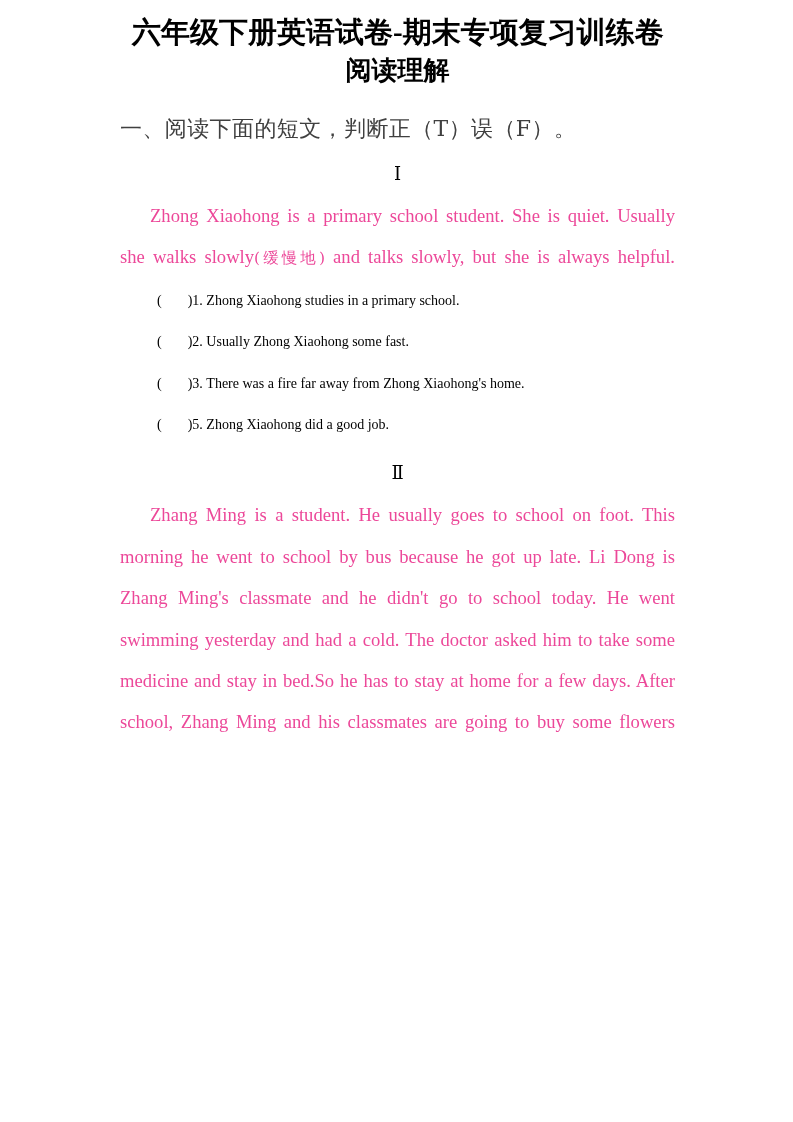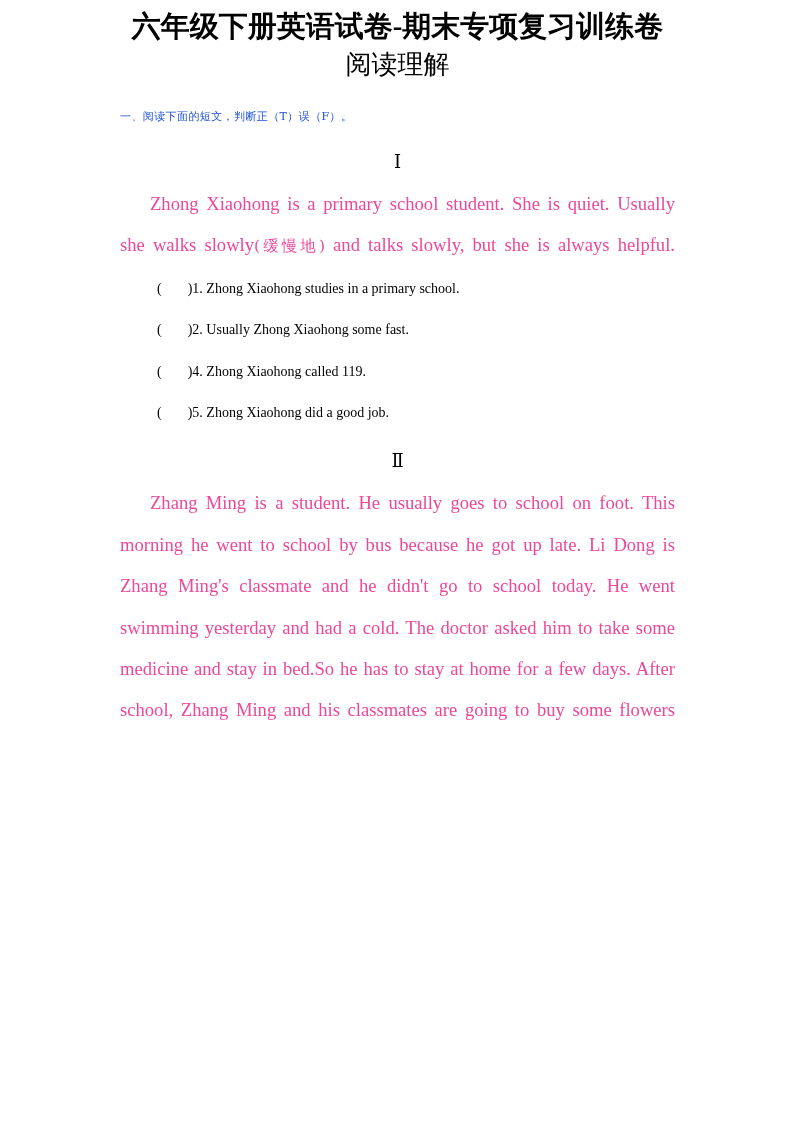--- a/index.html
+++ b/index.html
@@ -22,53 +22,53 @@
     left: 0;
     top: 0;
     width: 793px;
     height: 1122px;
     box-sizing: border-box;
     padding: 0 118px 0 120px;
   }
 
   
   .doc-title {
-    margin: 6px;
+    margin: 12px;
     text-align: center;
     font-family: "Liberation Serif", "DejaVu Serif", serif;
     font-weight: bold;
     font-size: 28.5px;
     line-height: 40px;
     letter-spacing: 0px;
     color: #000;
   }
   .doc-title .title-line1 {
     display: block;
     white-space: nowrap;
     font-size: 29px;
     font-weight: 700;
   }
   .doc-title .title-line2 {
     display: block;
     font-size: 26px;
-    font-weight: 400;
+    font-weight: 700;
     line-height: 38px;
     text-align: center;
   }
 
   
   .instruction {
     margin: 0;
     padding-top: 14px;
     font-family: "DejaVu Serif", "Liberation Serif", serif;
-    font-size: 11px;
+    font-size: 22px;
     line-height: 26px;
     letter-spacing: 0.4px;
     text-align: left;
-    color: #1d4ed8;
+    color: #404040;
   }
 
   
   .passage-marker {
     text-align: center;
     font-family: "Liberation Serif", "DejaVu Serif", serif;
     font-size: 18px;
     line-height: 41px;
     margin: 0;
     padding-top: 12px;
@@ -138,21 +138,21 @@
 
 
   <ul class="tf-list">
     <li class="tf-item">
       <span class="tf-paren-open">(</span><span class="tf-gap"></span><span>)</span><span>1.</span>&nbsp;<span>Zhong Xiaohong studies in a primary school.</span>
     </li>
     <li class="tf-item">
       <span class="tf-paren-open">(</span><span class="tf-gap"></span><span>)</span><span>2.</span>&nbsp;<span>Usually Zhong Xiaohong some fast.</span>
     </li>
     <li class="tf-item">
-      <span class="tf-paren-open">(</span><span class="tf-gap"></span><span>)</span><span>4.</span>&nbsp;<span>Zhong Xiaohong called 119.</span>
+      <span class="tf-paren-open">(</span><span class="tf-gap"></span><span>)</span><span>3.</span>&nbsp;<span>There was a fire far away from Zhong Xiaohong's home.</span>
     </li>
     <li class="tf-item">
       <span class="tf-paren-open">(</span><span class="tf-gap"></span><span>)</span><span>5.</span>&nbsp;<span>Zhong Xiaohong did a good job.</span>
     </li>
   </ul>
 
   <div class="passage-marker second">Ⅱ</div>
 
   <p class="para force-justify">
     <span>Zhang Ming is a student. He usually goes to school on foot. This morning he went to school by bus because he got up late. Li Dong is Zhang Ming's classmate and he didn't go to school today. He went swimming yesterday and had a cold. The doctor asked him to take some medicine and stay in bed.So he has to stay at home for a few days. After school, Zhang Ming and his classmates are going to buy some flowers</span>

